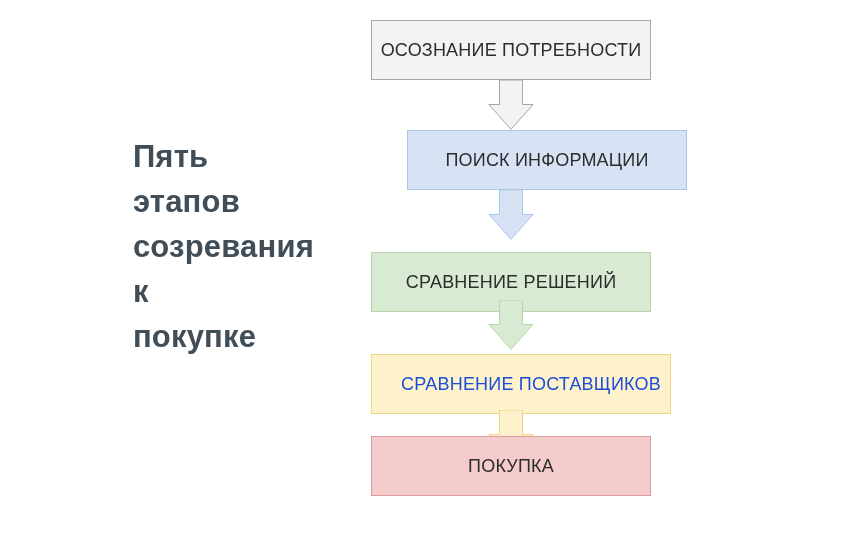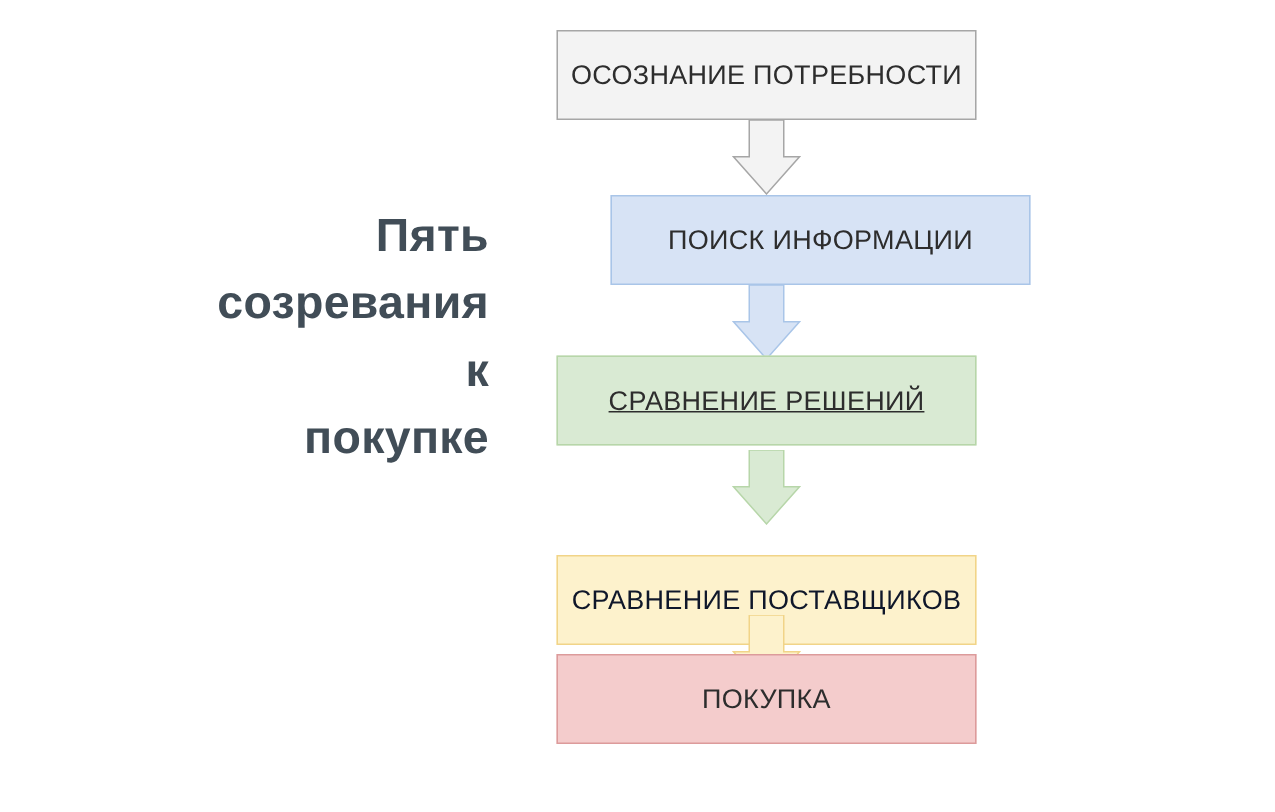--- a/index.html
+++ b/index.html
@@ -11,22 +11,21 @@
     position: relative;
     width: 850px;
     height: 541px;
     background: #ffffff;
     overflow: hidden;
     font-family: "Liberation Sans", sans-serif;
   }
   .title-block {
     position: absolute;
     top: 134px;
-    right: 524px;
-    text-align: right;
+    right: 536px;
     font-weight: bold;
     font-size: 31px;
     line-height: 45px;
     letter-spacing: 0.2px;
     white-space: nowrap;
   }
   .stage-box {
     position: absolute;
     left: 371px;
     width: 278px;
@@ -50,20 +49,21 @@
     display: block;
   }
 </style>
 </head>
 <body>
 
 <div class="canvas" style="background: rgb(255, 255, 255);">
 
   <div class="title-block" style="color: rgb(65, 77, 87);">
     <div>Пять</div>
+    <div>этапов</div>
     <div>созревания</div>
     <div>к</div>
     <div>покупке</div>
   </div>
 
   <div class="stage-box" style="top: 20px; background: rgb(243, 243, 243); border-color: rgb(166, 166, 166); color: rgb(45, 45, 45);">
     <span class="stage-label">ОСОЗНАНИЕ ПОТРЕБНОСТИ</span>
   </div>
 
   <svg class="flow-arrow" style="top:80px;" viewBox="0 0 46 50" aria-hidden="true">
@@ -71,29 +71,29 @@
   </svg>
 
   <div class="stage-box" style="top: 130px; background: rgb(215, 227, 245); border-color: rgb(169, 197, 232); color: rgb(45, 45, 45); margin-left: 36px;">
     <span class="stage-label">ПОИСК ИНФОРМАЦИИ</span>
   </div>
 
   <svg class="flow-arrow" style="top:190px;" viewBox="0 0 46 50" aria-hidden="true">
     <polygon stroke-width="1" points="11.5,0 11.5,24.5 1,24.5 23,49.3 45,24.5 34.5,24.5 34.5,0" fill="#d7e3f5" stroke="#a9c5e8"></polygon>
   </svg>
 
-  <div class="stage-box" style="top: 237px; background: rgb(217, 234, 211); border-color: rgb(183, 214, 169); color: rgb(45, 45, 45); text-decoration: underline;">
+  <div class="stage-box" style="top: 252px; background: rgb(217, 234, 211); border-color: rgb(183, 214, 169); color: rgb(45, 45, 45);">
     <span class="stage-label">СРАВНЕНИЕ РЕШЕНИЙ</span>
   </div>
 
   <svg class="flow-arrow" style="top:300px;" viewBox="0 0 46 50" aria-hidden="true">
     <polygon stroke-width="1" points="11.5,0 11.5,24.5 1,24.5 23,49.3 45,24.5 34.5,24.5 34.5,0" fill="#d9ead3" stroke="#b7d6a9"></polygon>
   </svg>
 
-  <div class="stage-box" style="top: 370px; background: rgb(253, 242, 204); border-color: rgb(241, 212, 136); color: #0f172a;">
+  <div class="stage-box" style="top: 354px; background: rgb(253, 242, 204); border-color: rgb(241, 212, 136); color: #1d4ed8; padding-left: 20px;">
     <span class="stage-label">СРАВНЕНИЕ ПОСТАВЩИКОВ</span>
   </div>
 
   <svg class="flow-arrow" style="top:410px;" viewBox="0 0 46 50" aria-hidden="true">
     <polygon stroke-width="1" points="11.5,0 11.5,24.5 1,24.5 23,49.3 45,24.5 34.5,24.5 34.5,0" fill="#fdf2cc" stroke="#f1d488"></polygon>
   </svg>
 
   <div class="stage-box" style="top: 436px; background: rgb(244, 204, 204); border-color: rgb(220, 155, 155); color: rgb(45, 45, 45);">
     <span class="stage-label">ПОКУПКА</span>
   </div>

